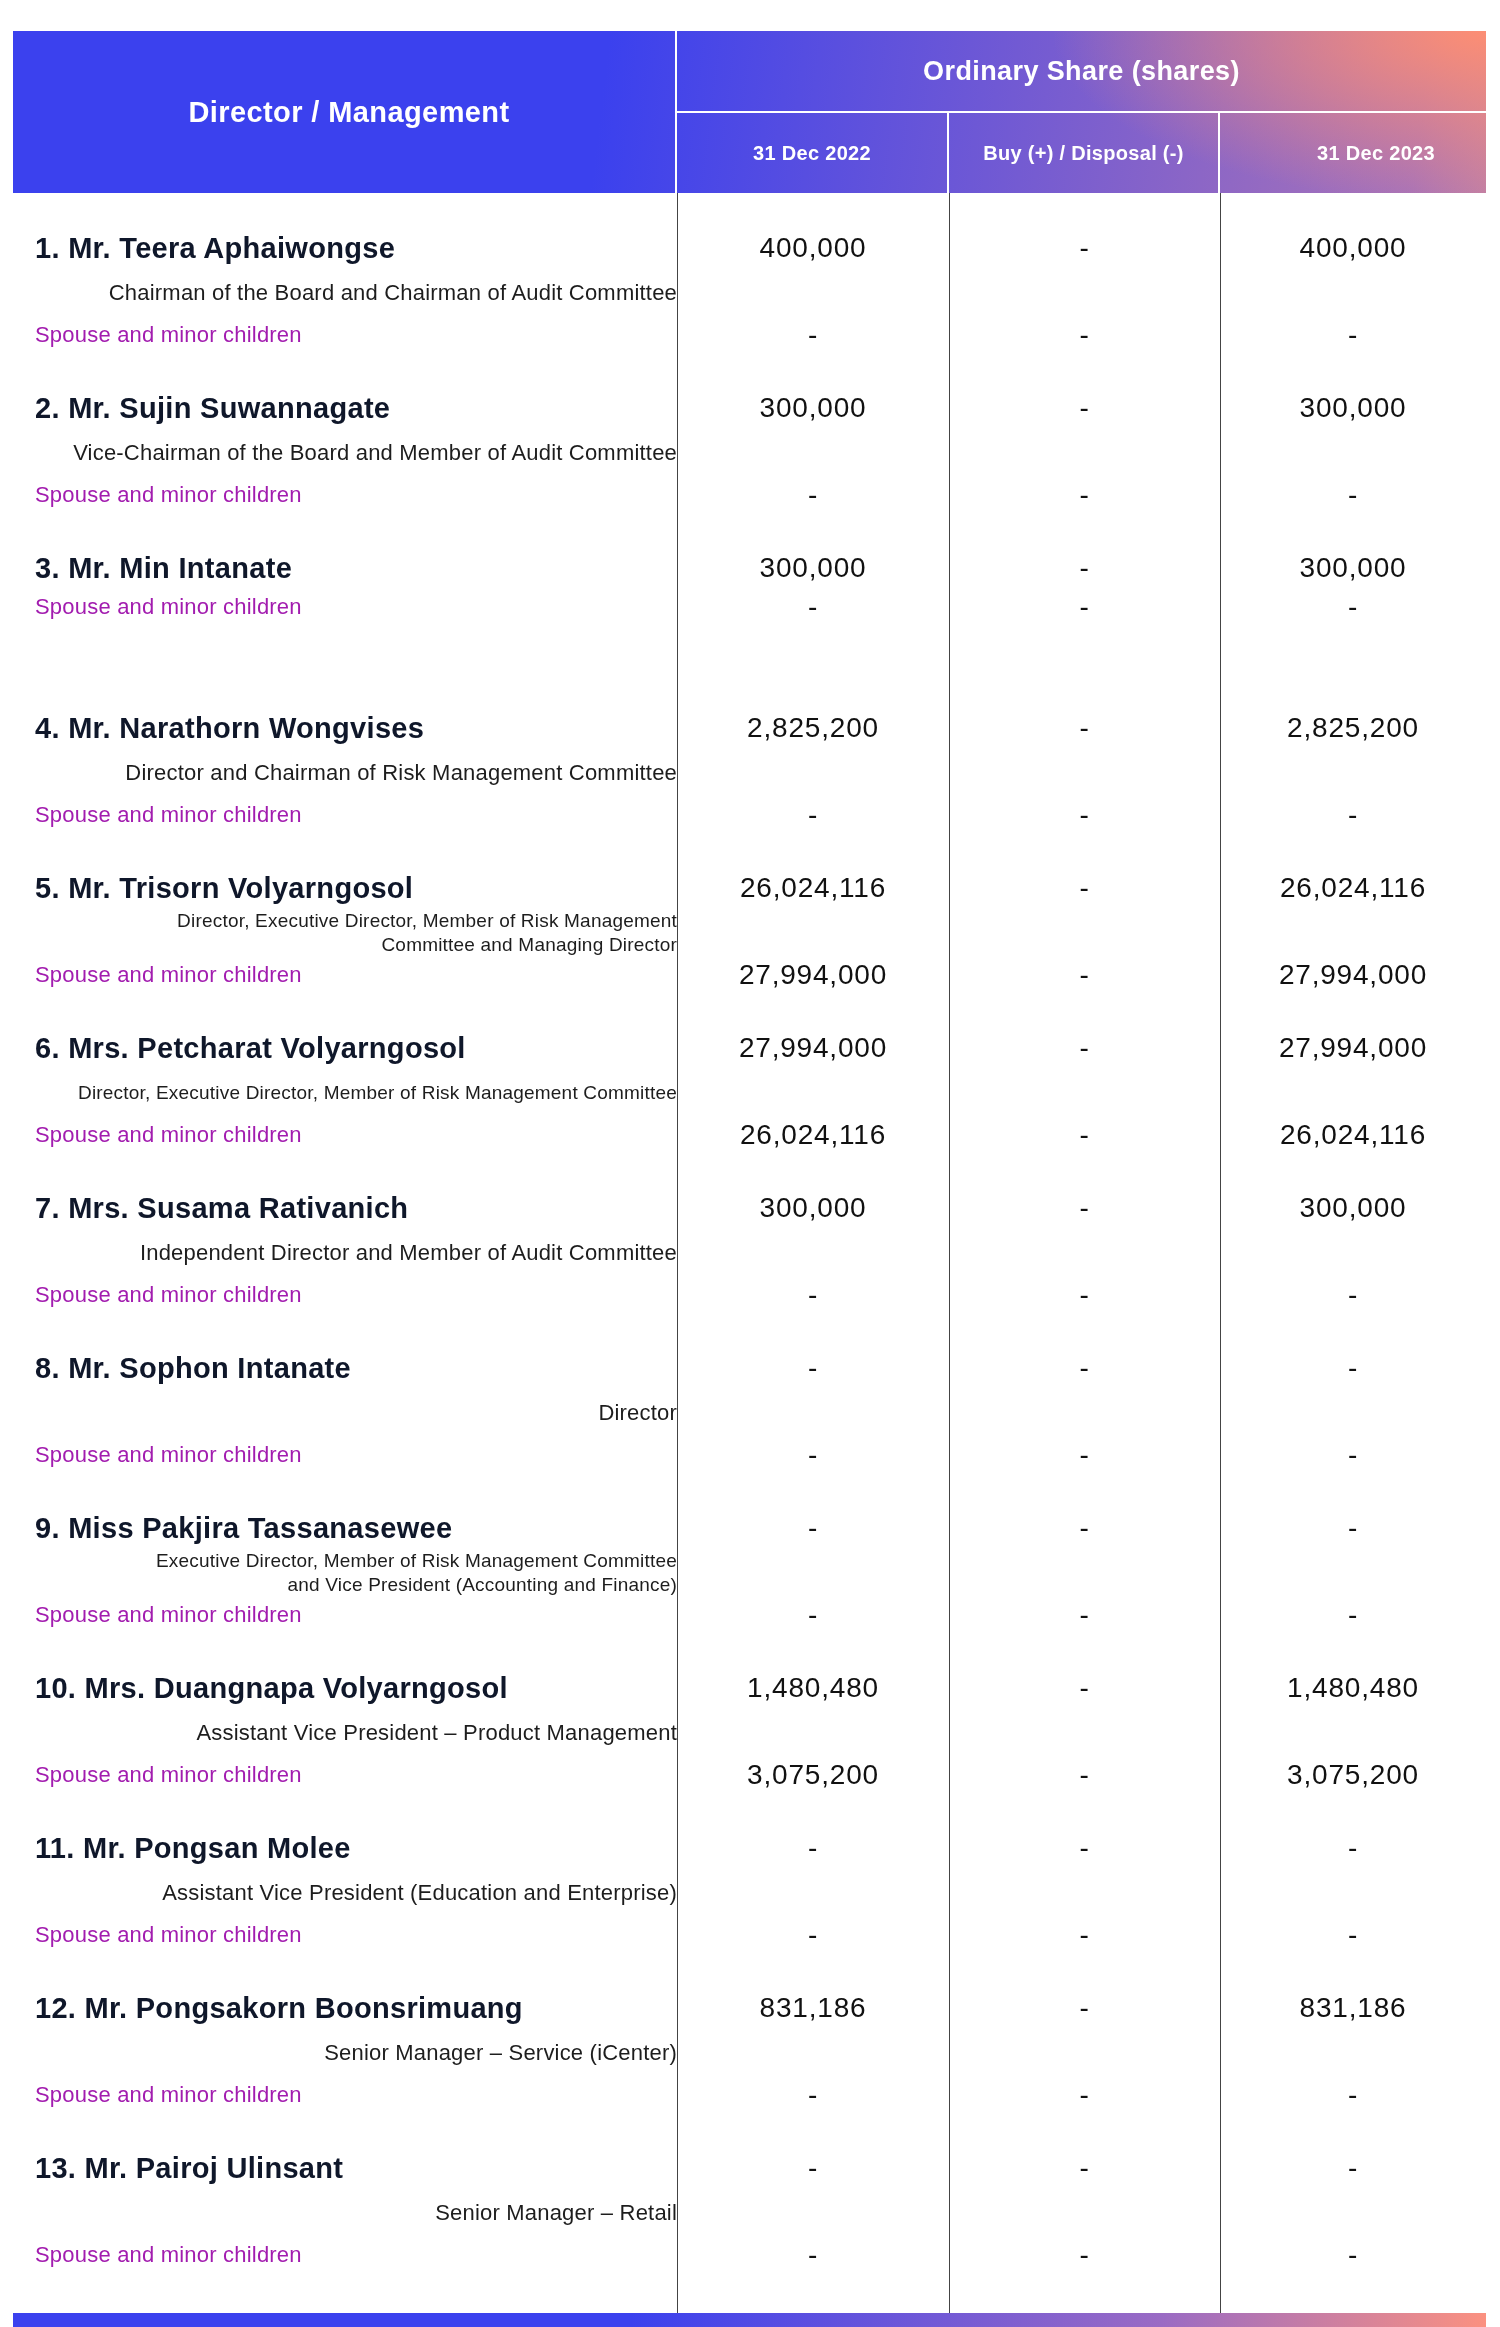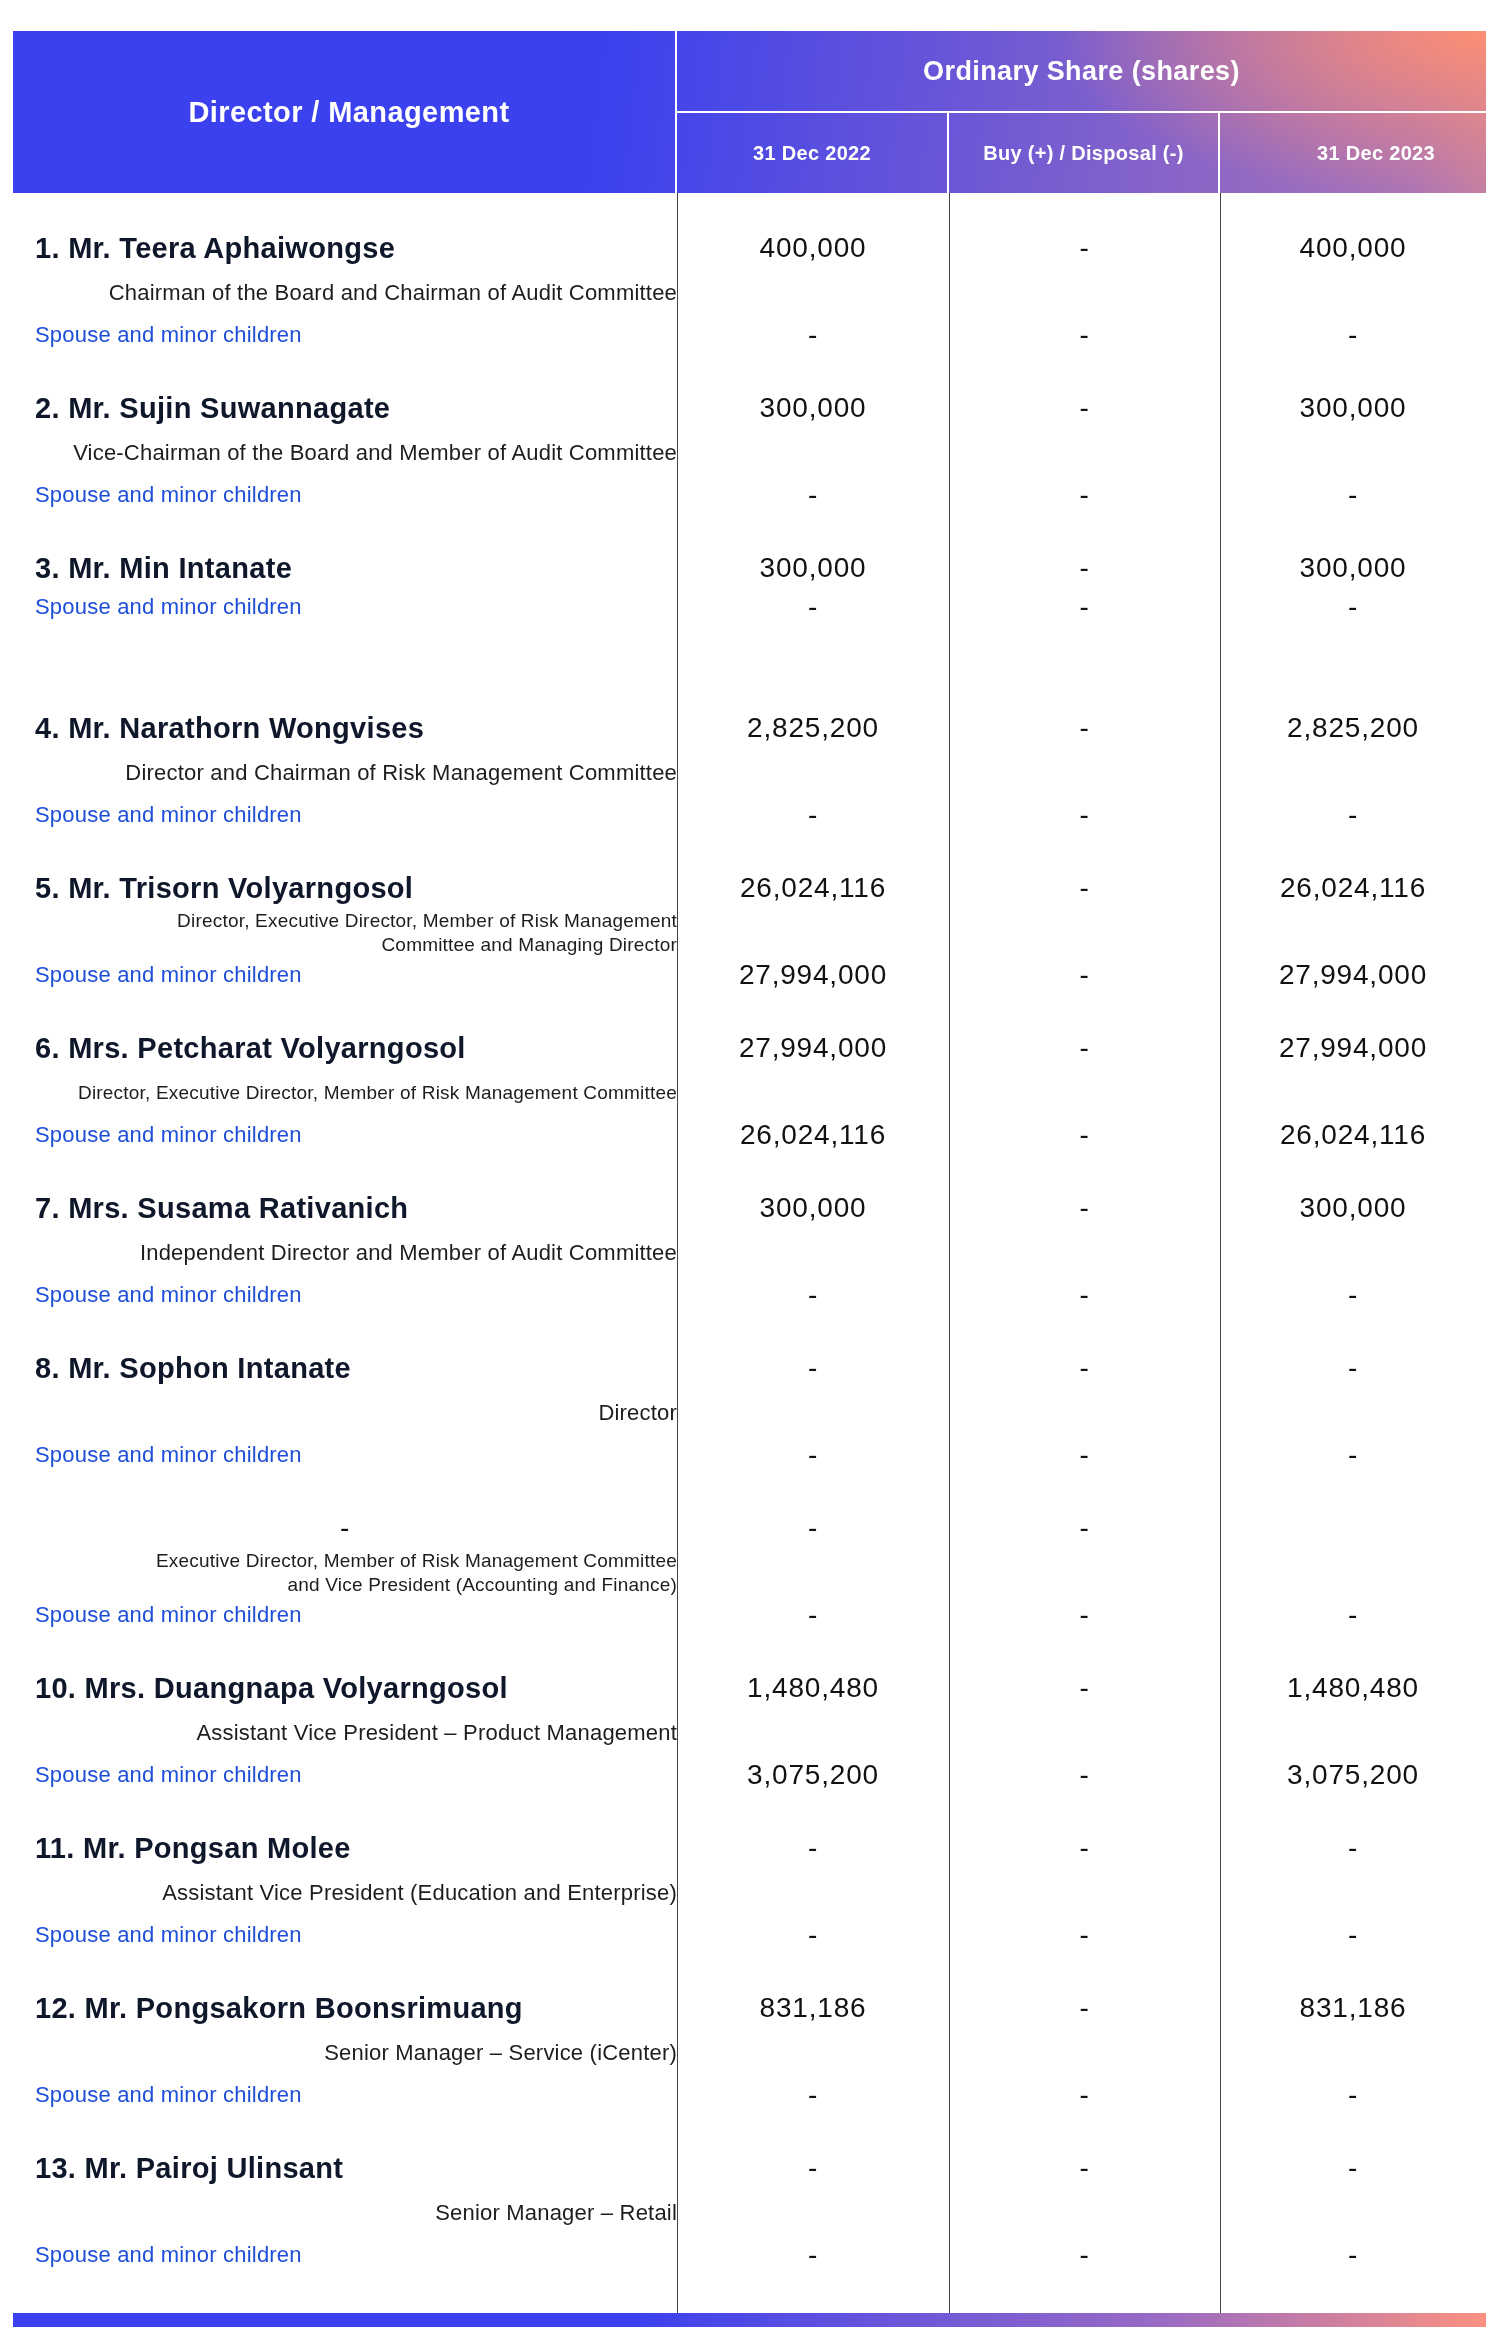--- a/index.html
+++ b/index.html
@@ -63,21 +63,21 @@
   }
   .val {
     text-align:center; font-size:28px; color:#111111; letter-spacing:0.8px;
   }
   .title-cell {
     padding-left:22px; font-size:22px; line-height:26px;
     color:#1d1d1d; letter-spacing:0.2px; white-space:nowrap;text-align:right;
   }
   .sec.small .title-cell { font-size:19px; line-height:24px; }
   .spouse-label {
-    padding-left:22px; font-size:22px; color:#1d4ed8; letter-spacing:0.2px;
+    padding-left:22px; font-size:22px; color:#a21caf; letter-spacing:0.2px;
   }
 
   .bottom-bar {
     position:absolute; left:13px; top:2313px; width:1473px; height:14px;
     background:linear-gradient(to right, #3b41ee 0%, #3b41ee 42%, #9a6bc4 78%, #fb9180 100%);
   }
 </style>
 </head>
 <body>
 
@@ -250,20 +250,21 @@
     <div class="row r-spouse">
       <div class="spouse-label">Spouse and minor children</div>
       <div class="val">-</div>
       <div class="val">-</div>
       <div class="val">-</div>
     </div>
   </div>
 
   <div class="sec small">
     <div class="row r-name">
+      <div class="name">9. Miss Pakjira Tassanasewee</div>
       <div class="val">-</div>
       <div class="val">-</div>
       <div class="val">-</div>
     </div>
     <div class="row r-title">
       <div class="title-cell">
         <div>Executive Director, Member of Risk Management Committee</div>
         <div>and Vice President (Accounting and Finance)</div>
       </div>
     </div>

